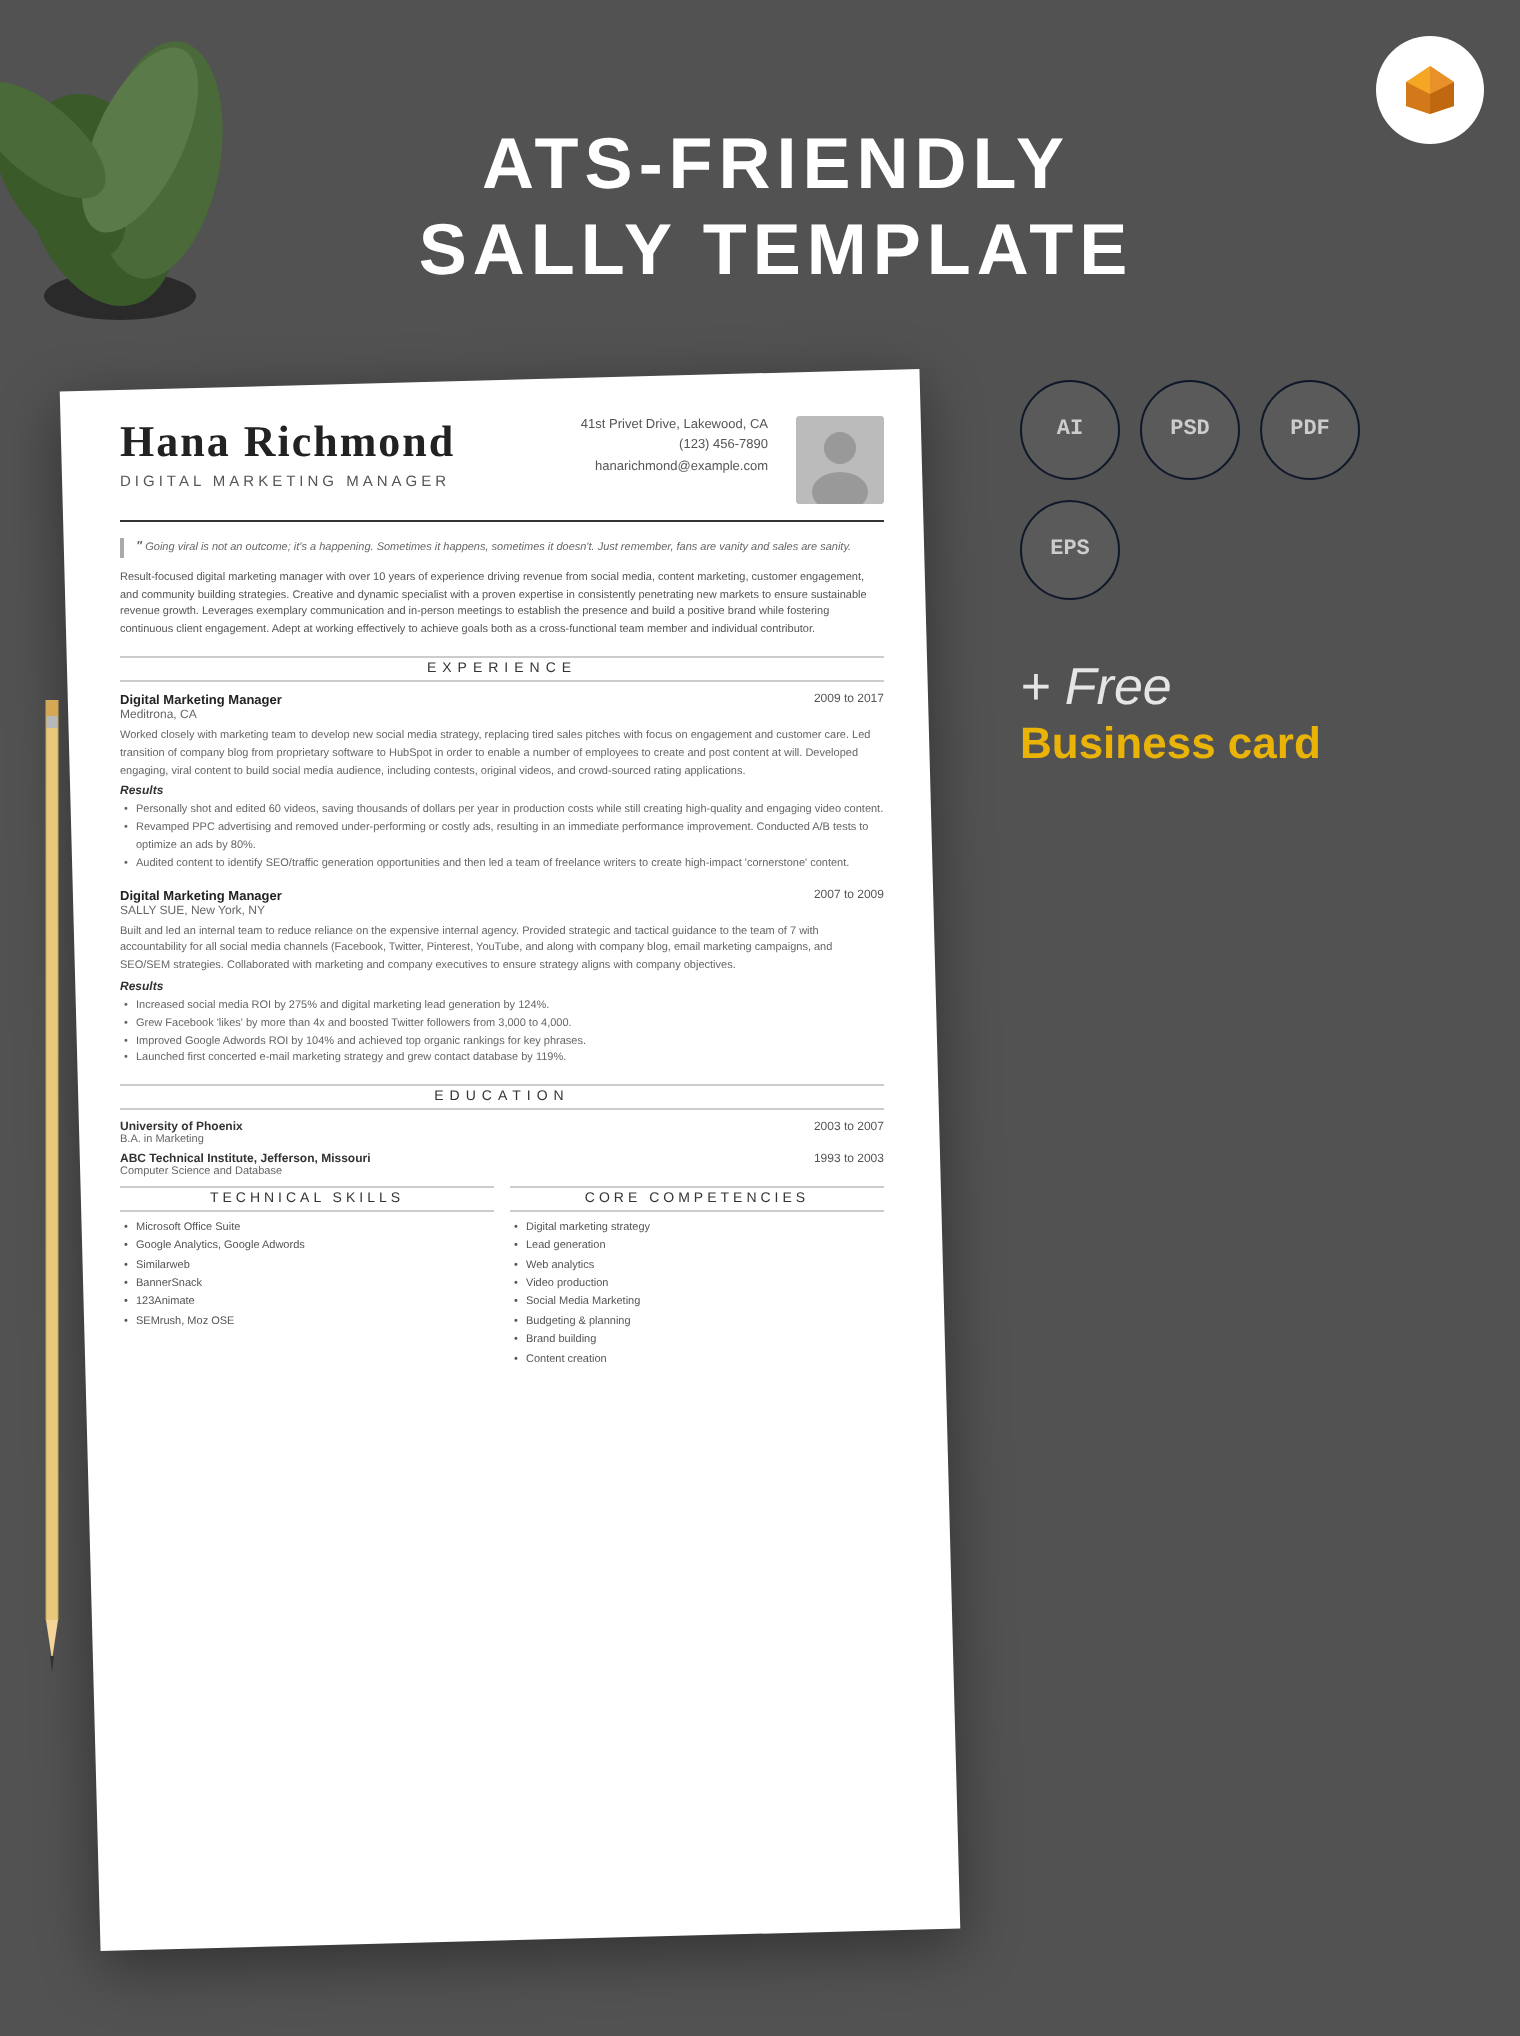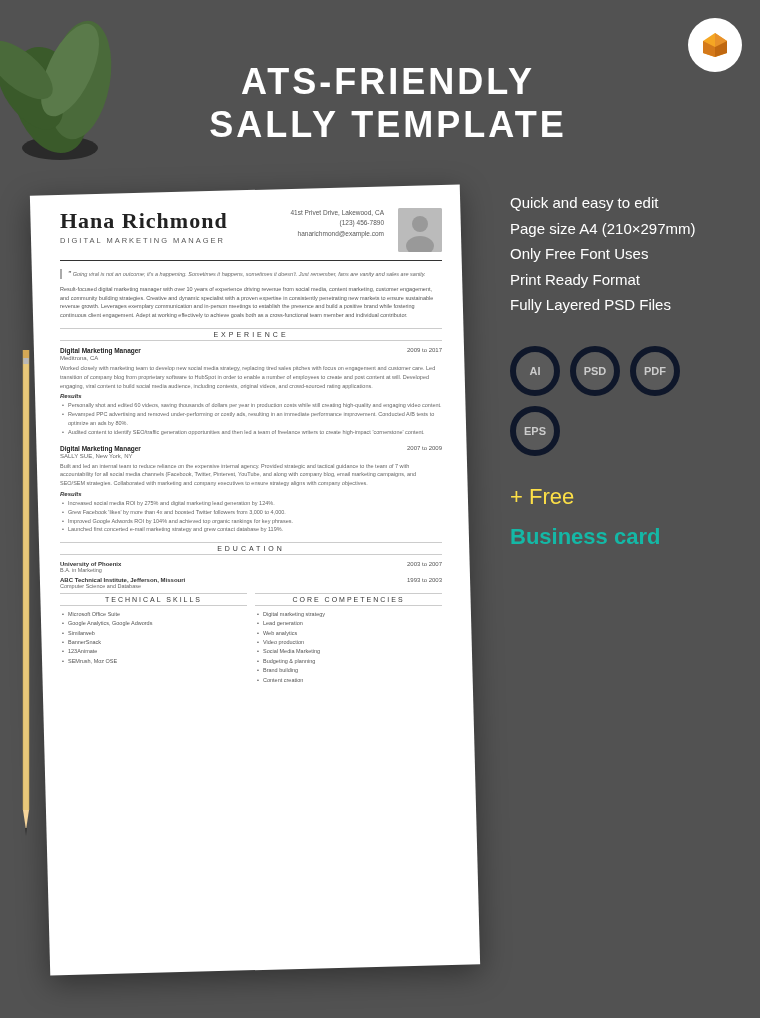--- a/index.html
+++ b/index.html
@@ -288,49 +288,49 @@
       gap: 10px;
       margin-bottom: 28px;
       flex-wrap: wrap;
     }
 
     .badge {
       width: 50px;
       height: 50px;
       border-radius: 50%;
       background: #5a5a5a;
-      border: 6px solid #0f172a;
+      border: 1px solid #0f172a;
       display: flex;
       align-items: center;
       justify-content: center;
-      font-family: Liberation Sans, sans-serif;
+      font-family: Liberation Mono, monospace;
       font-size: 11px;
       font-weight: 700;
       color: #ccc;
     }
 
     .free-section {
       margin-top: 8px;
     }
 
     .free-label {
       font-family: 'Arial', sans-serif;
-      font-size: 22px;
-      color: #fde047;
+      font-size: 26px;
+      color: #e5e5e5;
       font-weight: 300;
       line-height: 1.2;
+      font-style: italic;
     }
 
     .free-sub {
       font-family: 'Arial', sans-serif;
       font-size: 22px;
-      color: #14b8a6;
+      color: #eab308;
       font-weight: 700;
       line-height: 1.2;
-      margin-top: 14px;
     }
 
     
     .pencil-svg {
       position: absolute;
       left: 16px;
       top: 340px;
       z-index: 10;
     }
   </style>
@@ -482,27 +482,20 @@
         <div class="skill-item">Brand building</div>
         <div class="skill-item">Content creation</div>
       </div>
     </div>
 
   </div>
 </div>
 
 <div class="right-panel">
 
-  <div class="feature-list">
-    <div class="feature-item">Quick and easy to edit</div>
-    <div class="feature-item">Page size A4 (210×297mm)</div>
-    <div class="feature-item">Only Free Font Uses</div>
-    <div class="feature-item">Print Ready Format</div>
-    <div class="feature-item">Fully Layered PSD Files</div>
-  </div>
 
   <div class="badge-row">
     <div class="badge">AI</div>
     <div class="badge">PSD</div>
     <div class="badge">PDF</div>
     <div class="badge">EPS</div>
   </div>
 
   <div class="free-section">
     <div class="free-label">+ Free</div>

